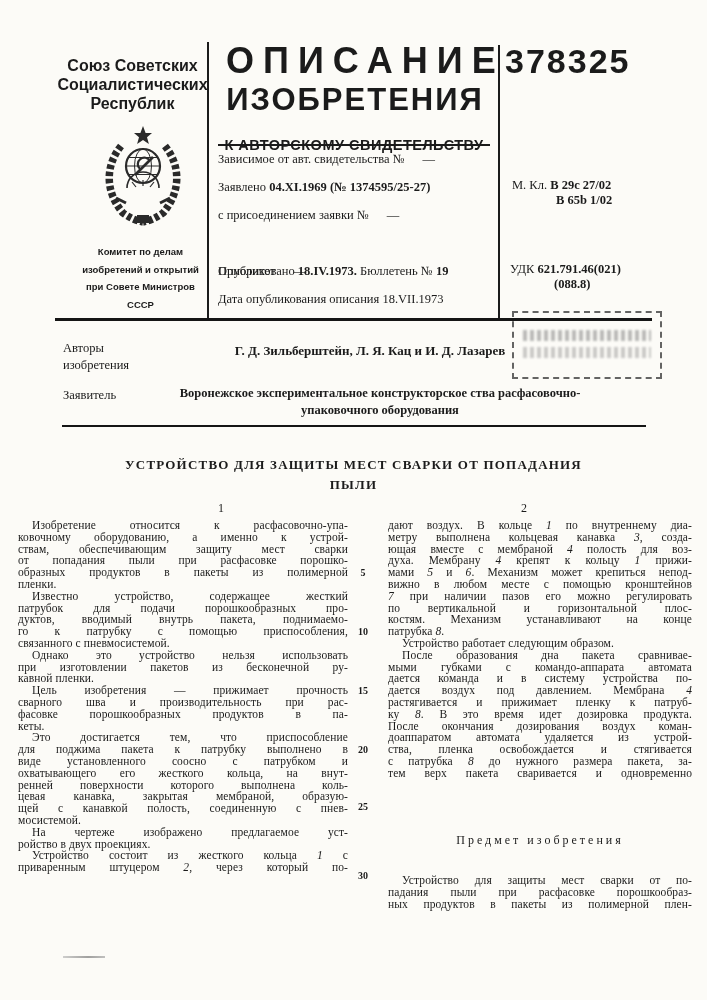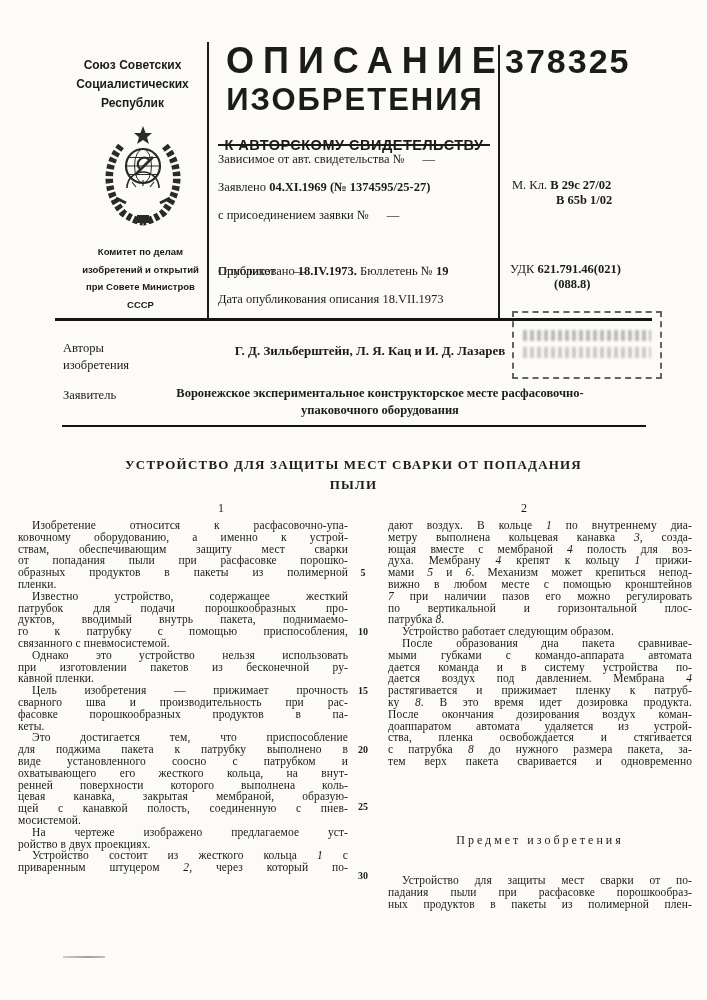--- a/index.html
+++ b/index.html
@@ -2,21 +2,21 @@
 <html><head>
 <meta charset="utf-8">
 <style>
   html,body{margin:0;padding:0;background:#e8e8e6;}
   .page{position:relative;width:707px;height:1000px;background:#fcfbf7;color:#1b1b1b;
         font-family:"Liberation Serif", serif;overflow:hidden;margin:0 auto;}
   .sans{font-family:"Liberation Sans", sans-serif;}
 
   
   .union{position:absolute;left:40px;top:56px;width:185px;text-align:center;
-         font-family:"Liberation Sans",sans-serif;font-weight:bold;font-size:12px;line-height:19px;}
+         font-family:"Liberation Sans",sans-serif;font-weight:bold;font-size:16px;line-height:19px;}
   .emblem{position:absolute;left:96px;top:124px;width:94px;height:102px;}
   .committee{position:absolute;left:38px;top:243px;width:205px;text-align:center;
          font-family:"Liberation Sans",sans-serif;font-weight:bold;font-size:9.5px;line-height:17.5px;}
 
   .vrule{position:absolute;width:2px;background:#1b1b1b;}
   .vl{left:207px;top:42px;height:278px;}
   .vr{left:498px;top:45px;height:275px;}
 
   
   .doc-type{position:absolute;left:210px;top:40px;width:288px;text-align:center;font-weight:bold;}
@@ -158,21 +158,21 @@
     <div class="sm sm2"></div>
   </div>
 
   <div class="authors-label">
       <div>Авторы</div>
       <div>изобретения</div>
     </div>
   <div class="authors-names">Г. Д. Зильберштейн, Л. Я. Кац и И. Д. Лазарев</div>
   <div class="applicant-label">Заявитель</div>
   <div class="applicant">
-      <div>Воронежское экспериментальное конструкторское месте расфасовочно-</div>
+      <div>Воронежское экспериментальное конструкторское ства расфасовочно-</div>
       <div>упаковочного оборудования</div>
     </div>
 
   <div class="rule-b"></div>
 
   <div class="inv-title">
       <div>УСТРОЙСТВО ДЛЯ ЗАЩИТЫ МЕСТ СВАРКИ ОТ ПОПАДАНИЯ</div>
       <div>ПЫЛИ</div>
     </div>
 
@@ -223,20 +223,21 @@
 
   <div class="col col2">
       <div class="bl j">дают воздух. В кольце <i>1</i> по внутреннему диа-</div>
       <div class="bl j">метру выполнена кольцевая канавка <i>3</i>, созда-</div>
       <div class="bl j">ющая вместе с мембраной <i>4</i> полость для воз-</div>
       <div class="bl j">духа. Мембрану <i>4</i> крепят к кольцу <i>1</i> прижи-</div>
       <div class="bl j">мами <i>5</i> и <i>6</i>. Механизм может крепиться непод-</div>
       <div class="bl j">вижно в любом месте с помощью кронштейнов</div>
       <div class="bl j"><i>7</i> при наличии пазов его можно регулировать</div>
       <div class="bl j">по вертикальной и горизонтальной плос-</div>
+      <div class="bl j">костям. Механизм устанавливают на конце</div>
       <div class="bl">патрубка <i>8</i>.</div>
       <div class="bl in">Устройство работает следующим образом.</div>
       <div class="bl in j">После образования дна пакета сравнивае-</div>
       <div class="bl j">мыми губками с командо-аппарата автомата</div>
       <div class="bl j">дается команда и в систему устройства по-</div>
       <div class="bl j">дается воздух под давлением. Мембрана <i>4</i></div>
       <div class="bl j">растягивается и прижимает пленку к патруб-</div>
       <div class="bl j">ку <i>8</i>. В это время идет дозировка продукта.</div>
       <div class="bl j">После окончания дозирования воздух коман-</div>
       <div class="bl j">доаппаратом автомата удаляется из устрой-</div>

